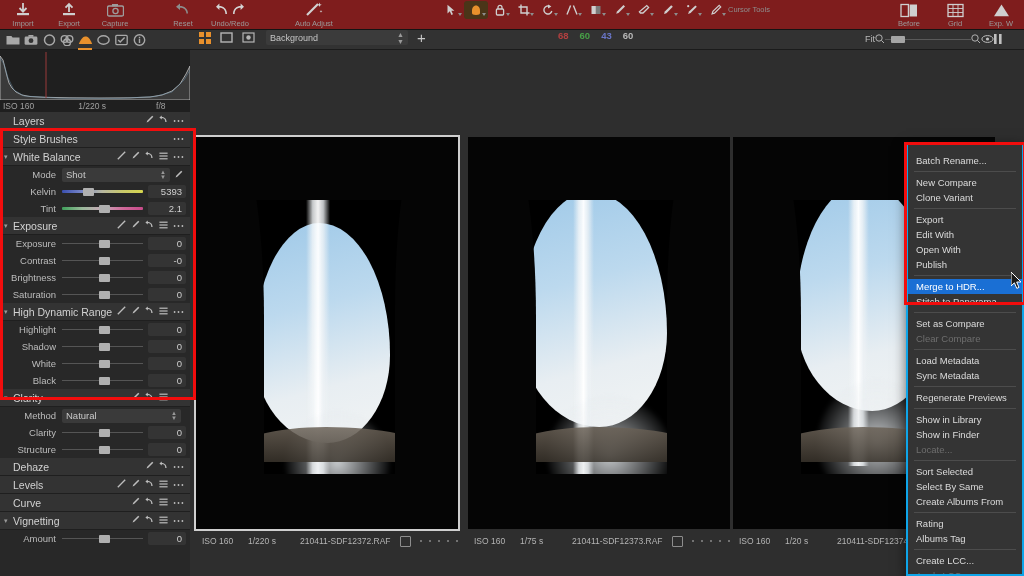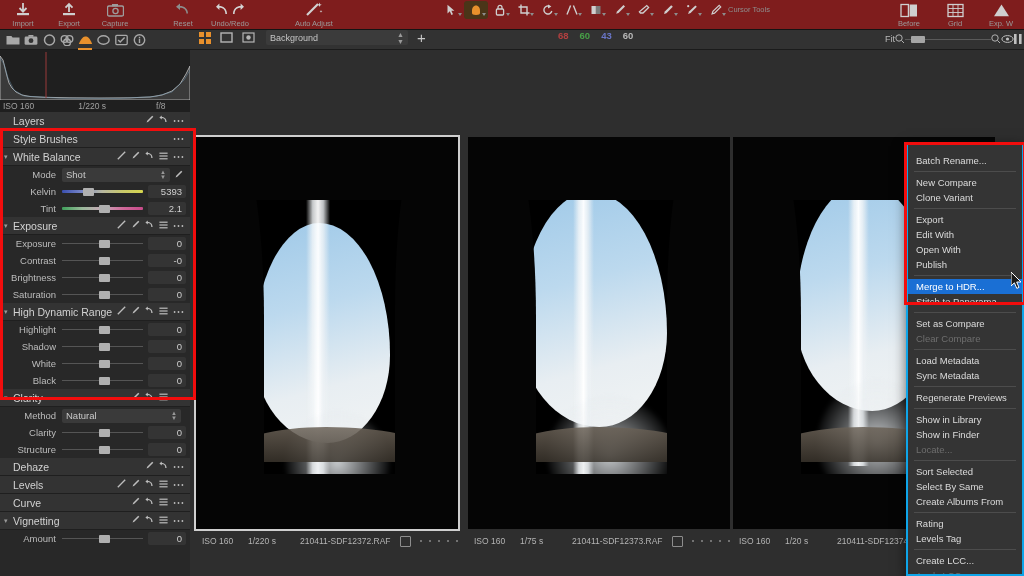--- a/index.html
+++ b/index.html
@@ -68,21 +68,21 @@
     background: #323232; display: flex; align-items: flex-start; padding: 0 6px;
     border-bottom: 1px solid #1b1b1b; gap: 5px;
   }
   .vb-ico { width: 17px; height: 15px; display:flex; align-items:center; justify-content:center; color:#b5b5b5; }
   .vb-select {
     display: flex; align-items: center; justify-content: space-between;
     width: 142px; height: 15px; background: #3b3b3b; border-radius: 2px;
     padding: 0 4px; font-size: 9px; color: #c4c4c4; margin-left: 4px;
   }
   .rgbvals { position: absolute; left: 368px; display: flex; gap: 11px; font-size: 9.5px; font-weight: bold; }
-  .vb-right { position: absolute; right: 2px; display: flex; align-items: center; }
+  .vb-right { position: absolute; right: 22px; display: flex; align-items: center; }
   .fit-lbl { font-size: 9px; color: #b8b8b8; }
   .zoom-slider { width: 86px; height: 13px; display: flex; align-items: center; position: relative; }
   .zoom-track { width: 100%; height: 1px; background: #5a5a5a; }
   .zoom-knob { position: absolute; left: 6px; width: 14px; height: 7px; background: #a5a5a5; border-radius: 1px; }
 
   
   .leftpanel {
     position: absolute; top: 50px; left: 0; width: 190px; height: 526px;
     background: #282828; overflow: hidden;
   }
@@ -925,21 +925,21 @@
       <div class="msep"></div>
       <div class="mi">Show in Library</div>
       <div class="mi">Show in Finder</div>
       <div class="mi disabled">Locate...</div>
       <div class="msep"></div>
       <div class="mi">Sort Selected</div>
       <div class="mi">Select By Same</div>
       <div class="mi">Create Albums From</div>
       <div class="msep"></div>
       <div class="mi">Rating</div>
-      <div class="mi">Levels Tag</div>
+      <div class="mi">Albums Tag</div>
       <div class="msep"></div>
       <div class="mi">Create LCC...</div>
       <div class="mi disabled">Apply LCC</div>
     </div>
 
   <svg class="cursor-arrow" viewBox="0 0 12 18">
     <path d="M0,0 L0,14 L3.4,10.8 L5.8,16.4 L8,15.4 L5.7,10 L10,10 Z" fill="#1a1a1a" stroke="#ffffff" stroke-width="1"></path>
   </svg>
 
   <div id="redboxes">

